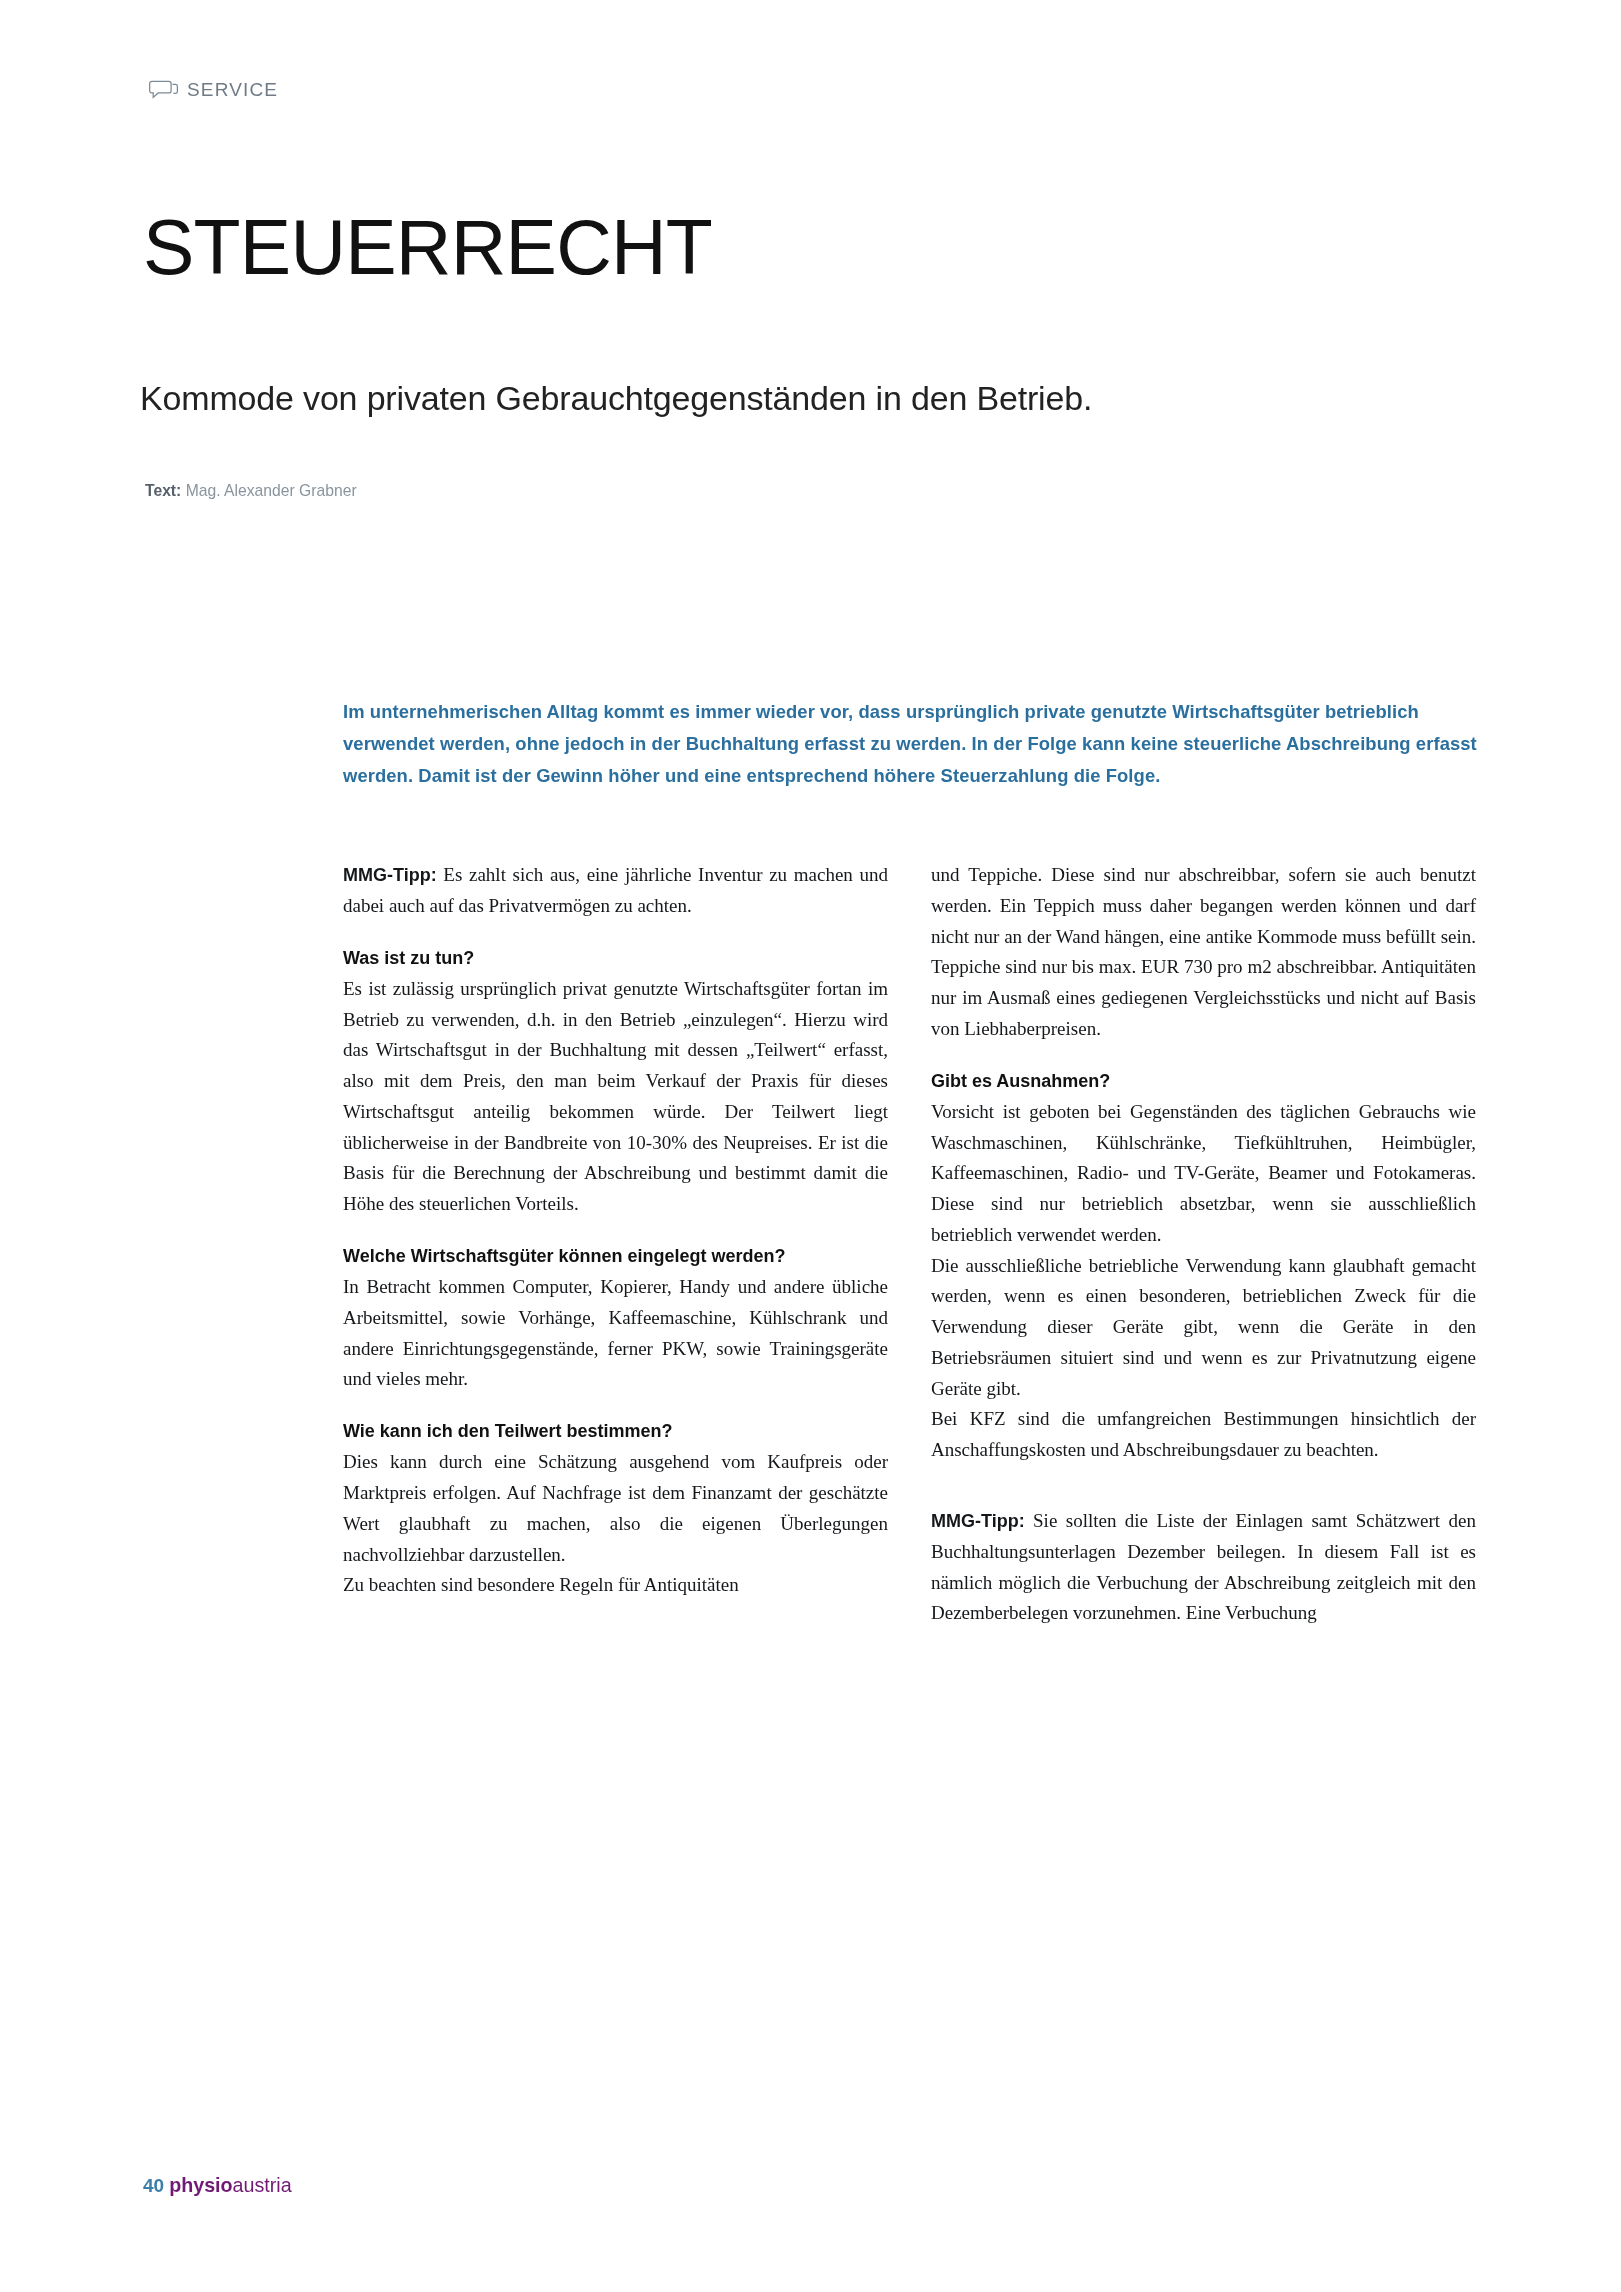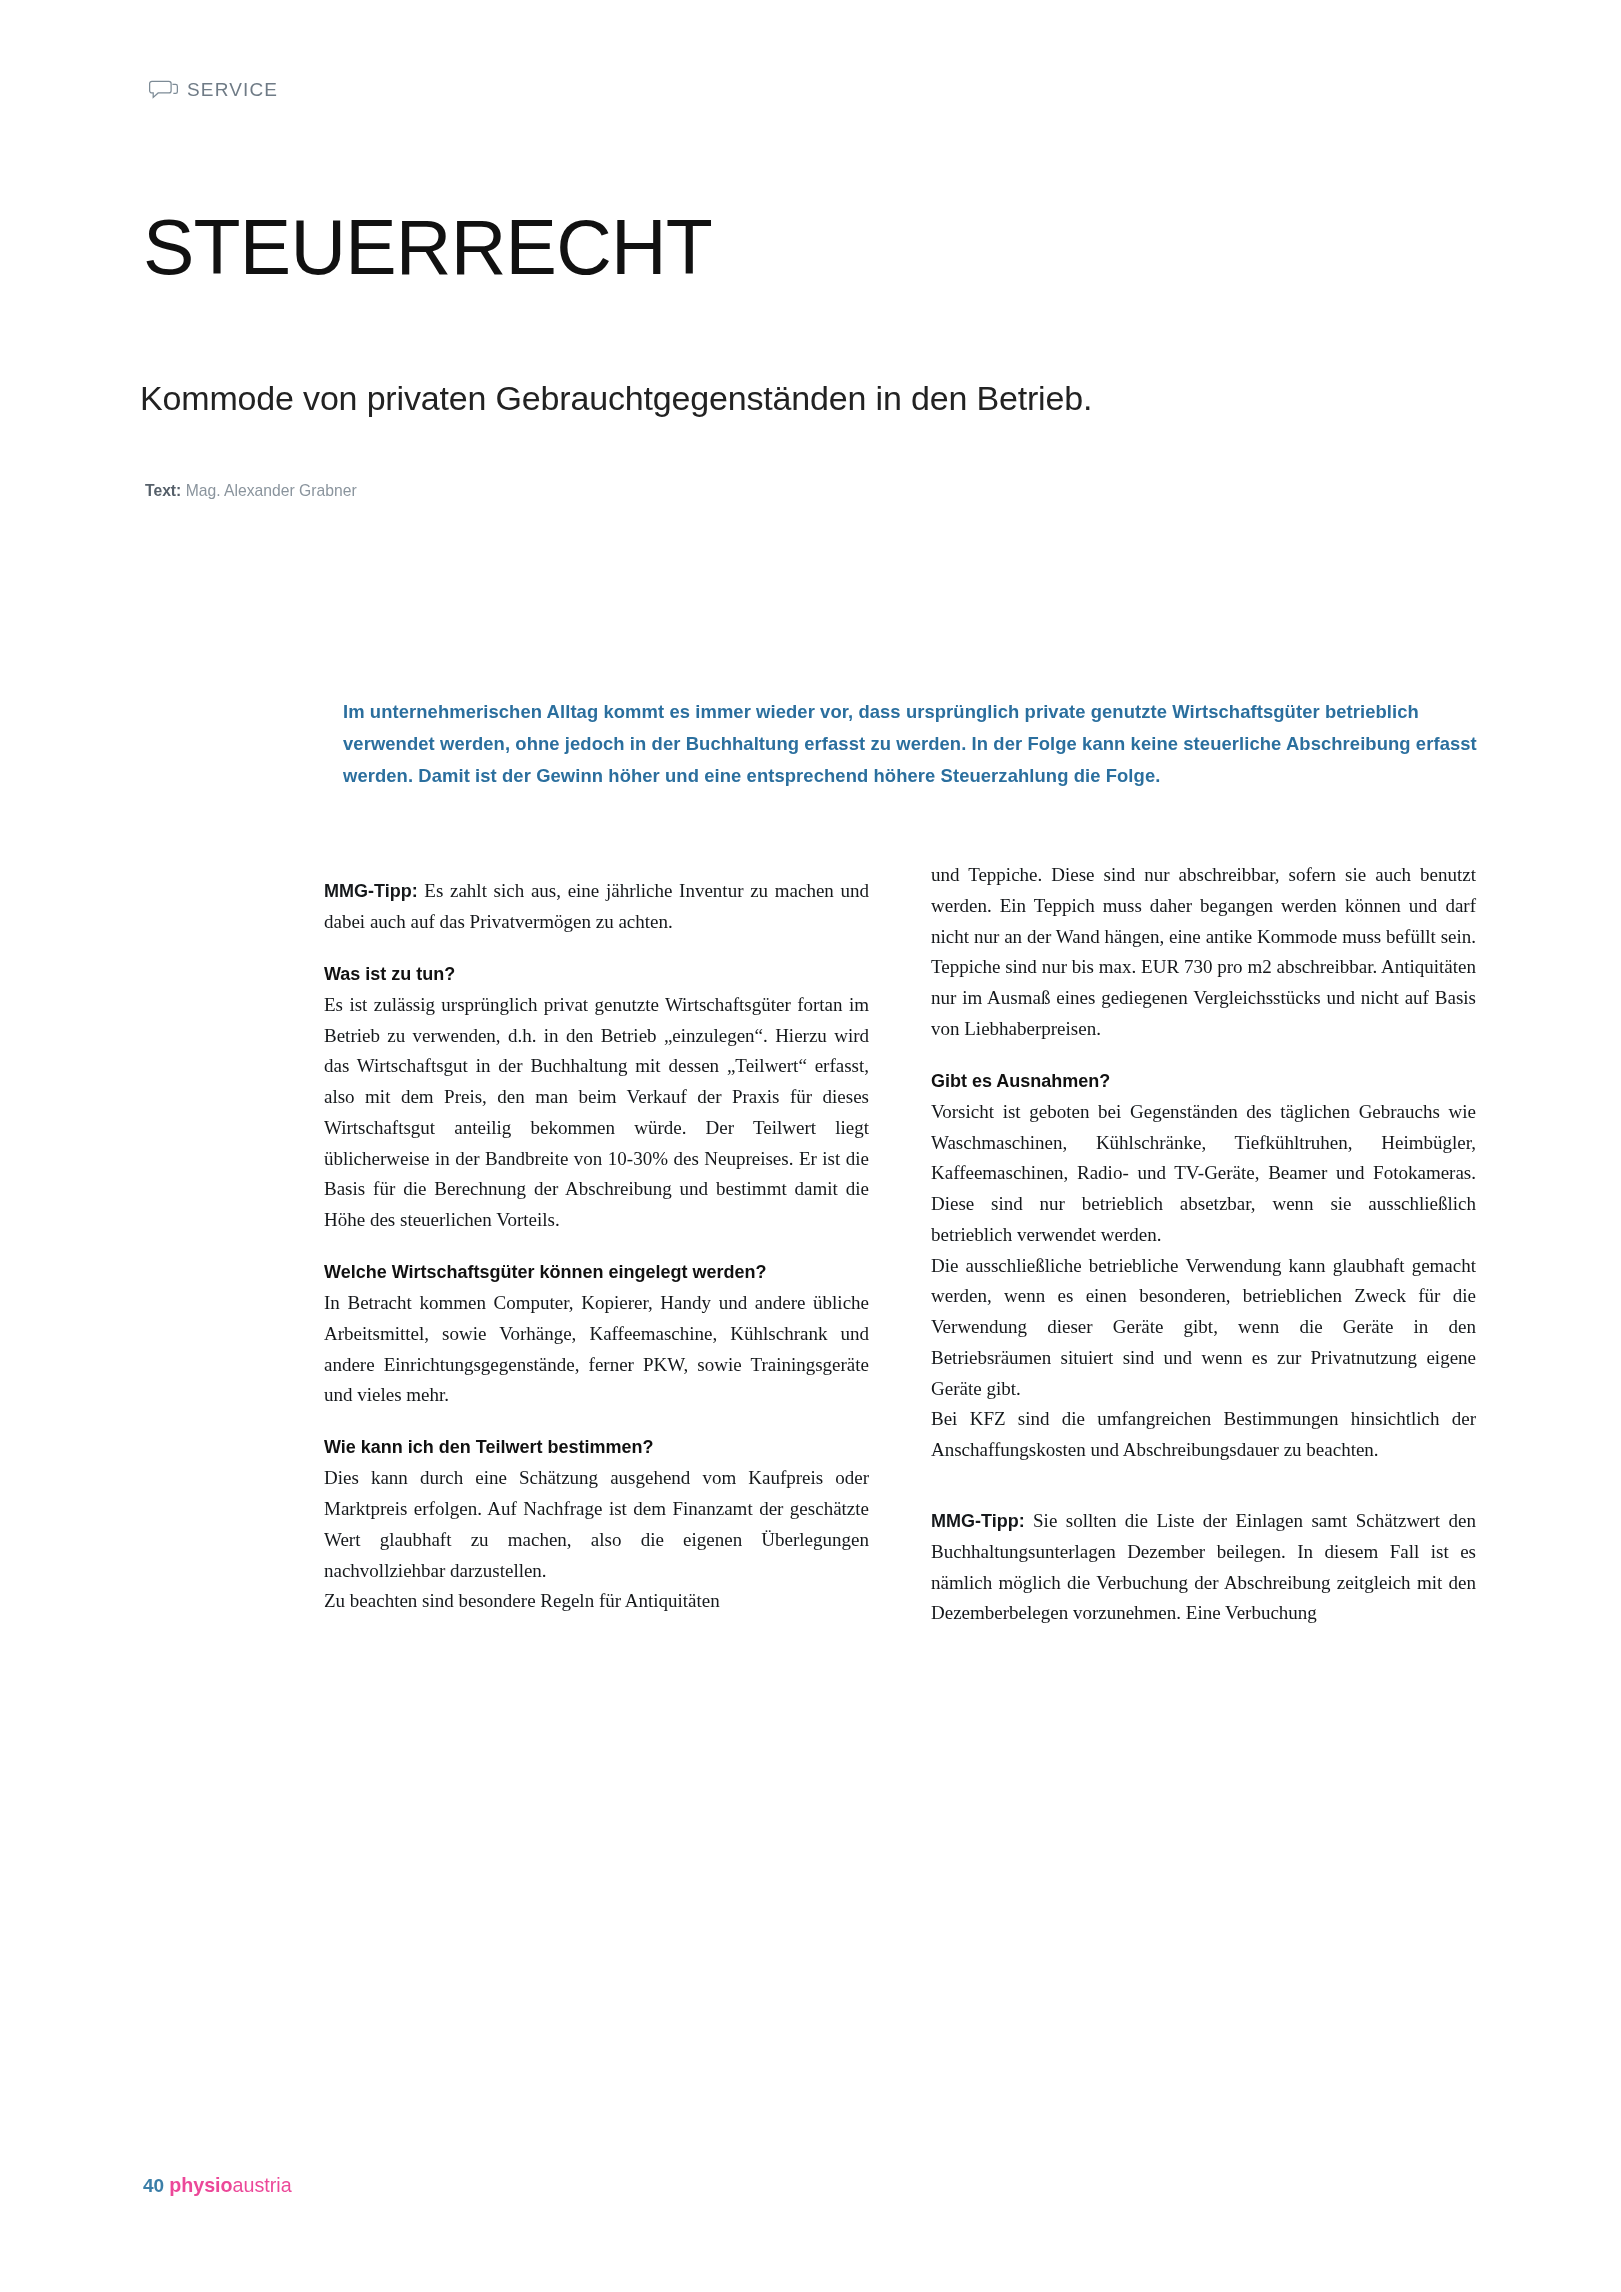--- a/index.html
+++ b/index.html
@@ -97,21 +97,21 @@
   .col {
     position: absolute;
     top: 860px;
     width: 545px;
     font-family: "Liberation Serif", serif;
     font-size: 19px;
     line-height: 1.62;
     color: #15181b;
     text-align: justify;
   }
-  .col-left { left: 324px; margin-top: 16px; }
+  .col-left { left: 343px; }
   .col-right { left: 931px; }
 
   .col p {
     margin: 0 0 0 0;
   }
   .col p.gap {
     margin-top: 40px;
   }
   .col h3 {
     font-family: "Liberation Sans", sans-serif;
@@ -137,21 +137,21 @@
     align-items: baseline;
     gap: 5px;
   }
   .folio {
     font-size: 19px;
     font-weight: 700;
     color: #3b7ea8;
   }
   .brand {
     font-size: 19.7px;
-    color: #ec4899;
+    color: #701a75;
   }
   .brand b { font-weight: 700; }
   .brand span { font-weight: 400; }
 </style>
 </head>
 <body>
 
 <div class="page">
 
   <div class="kicker">

